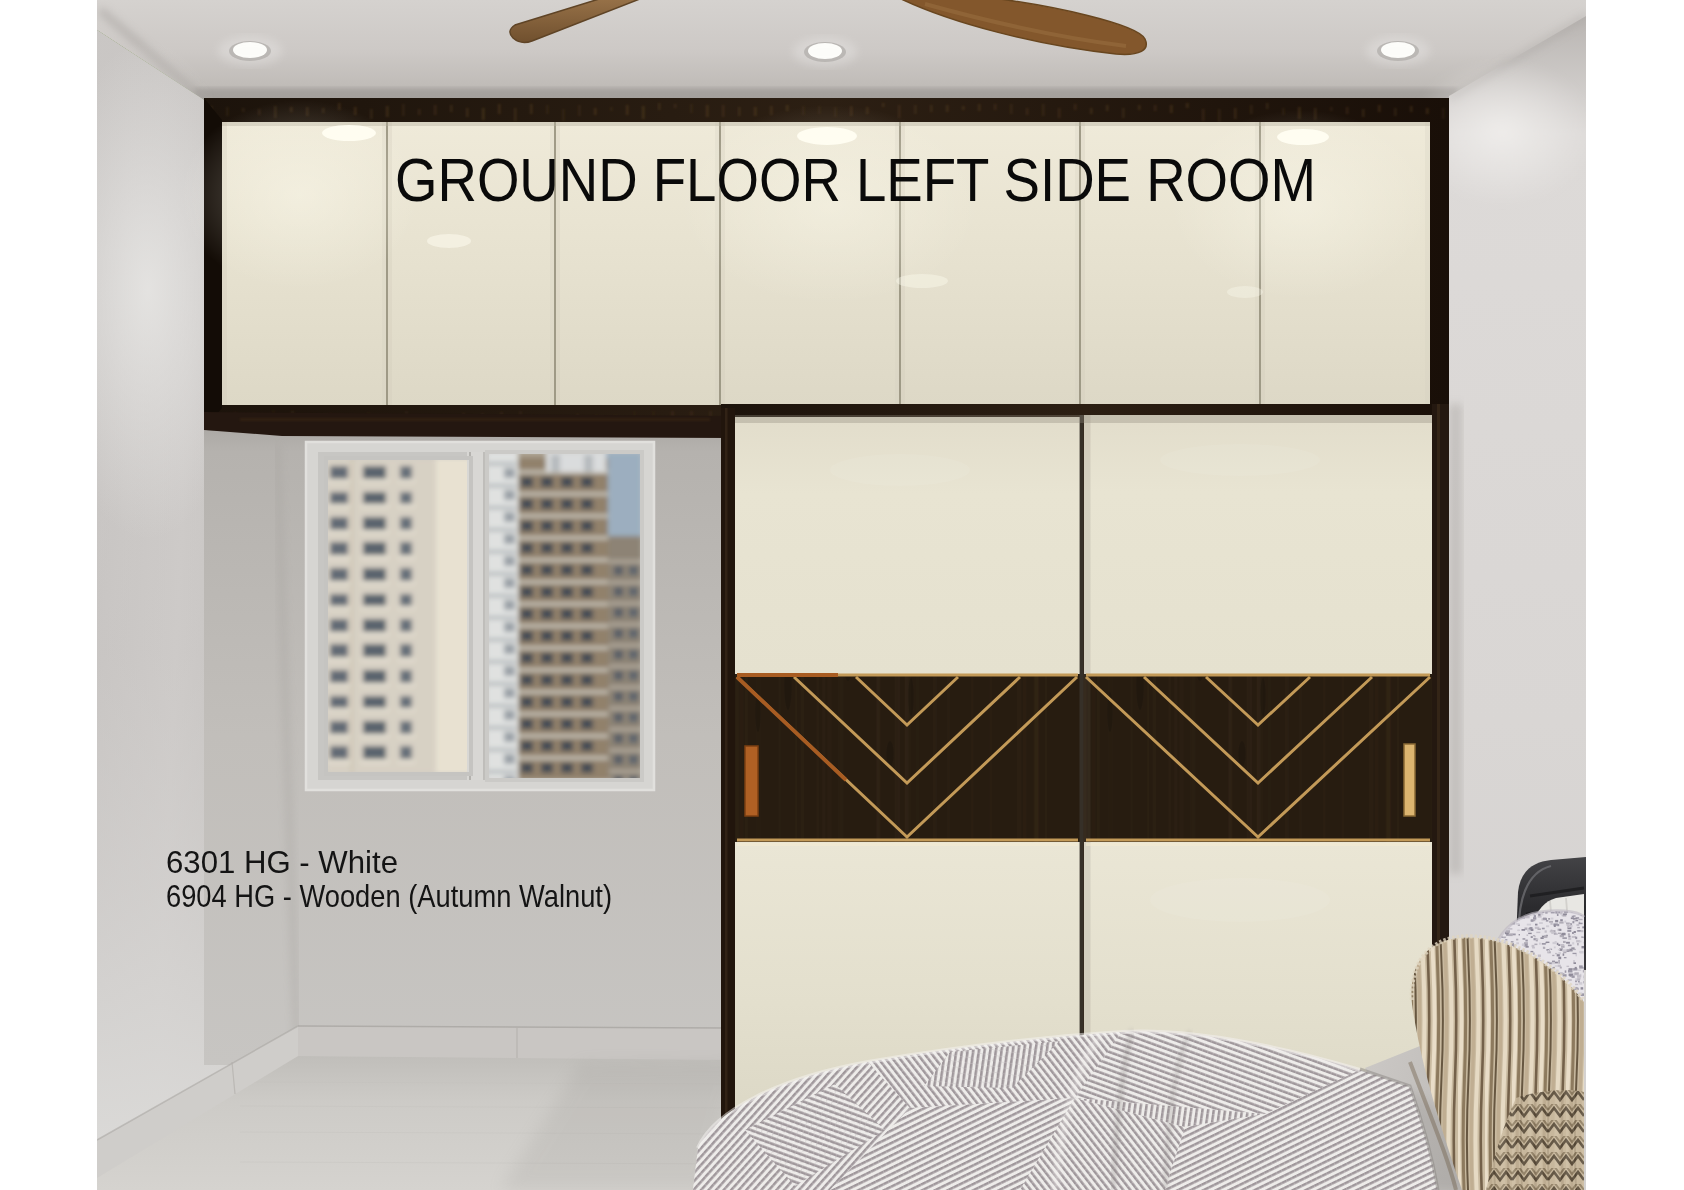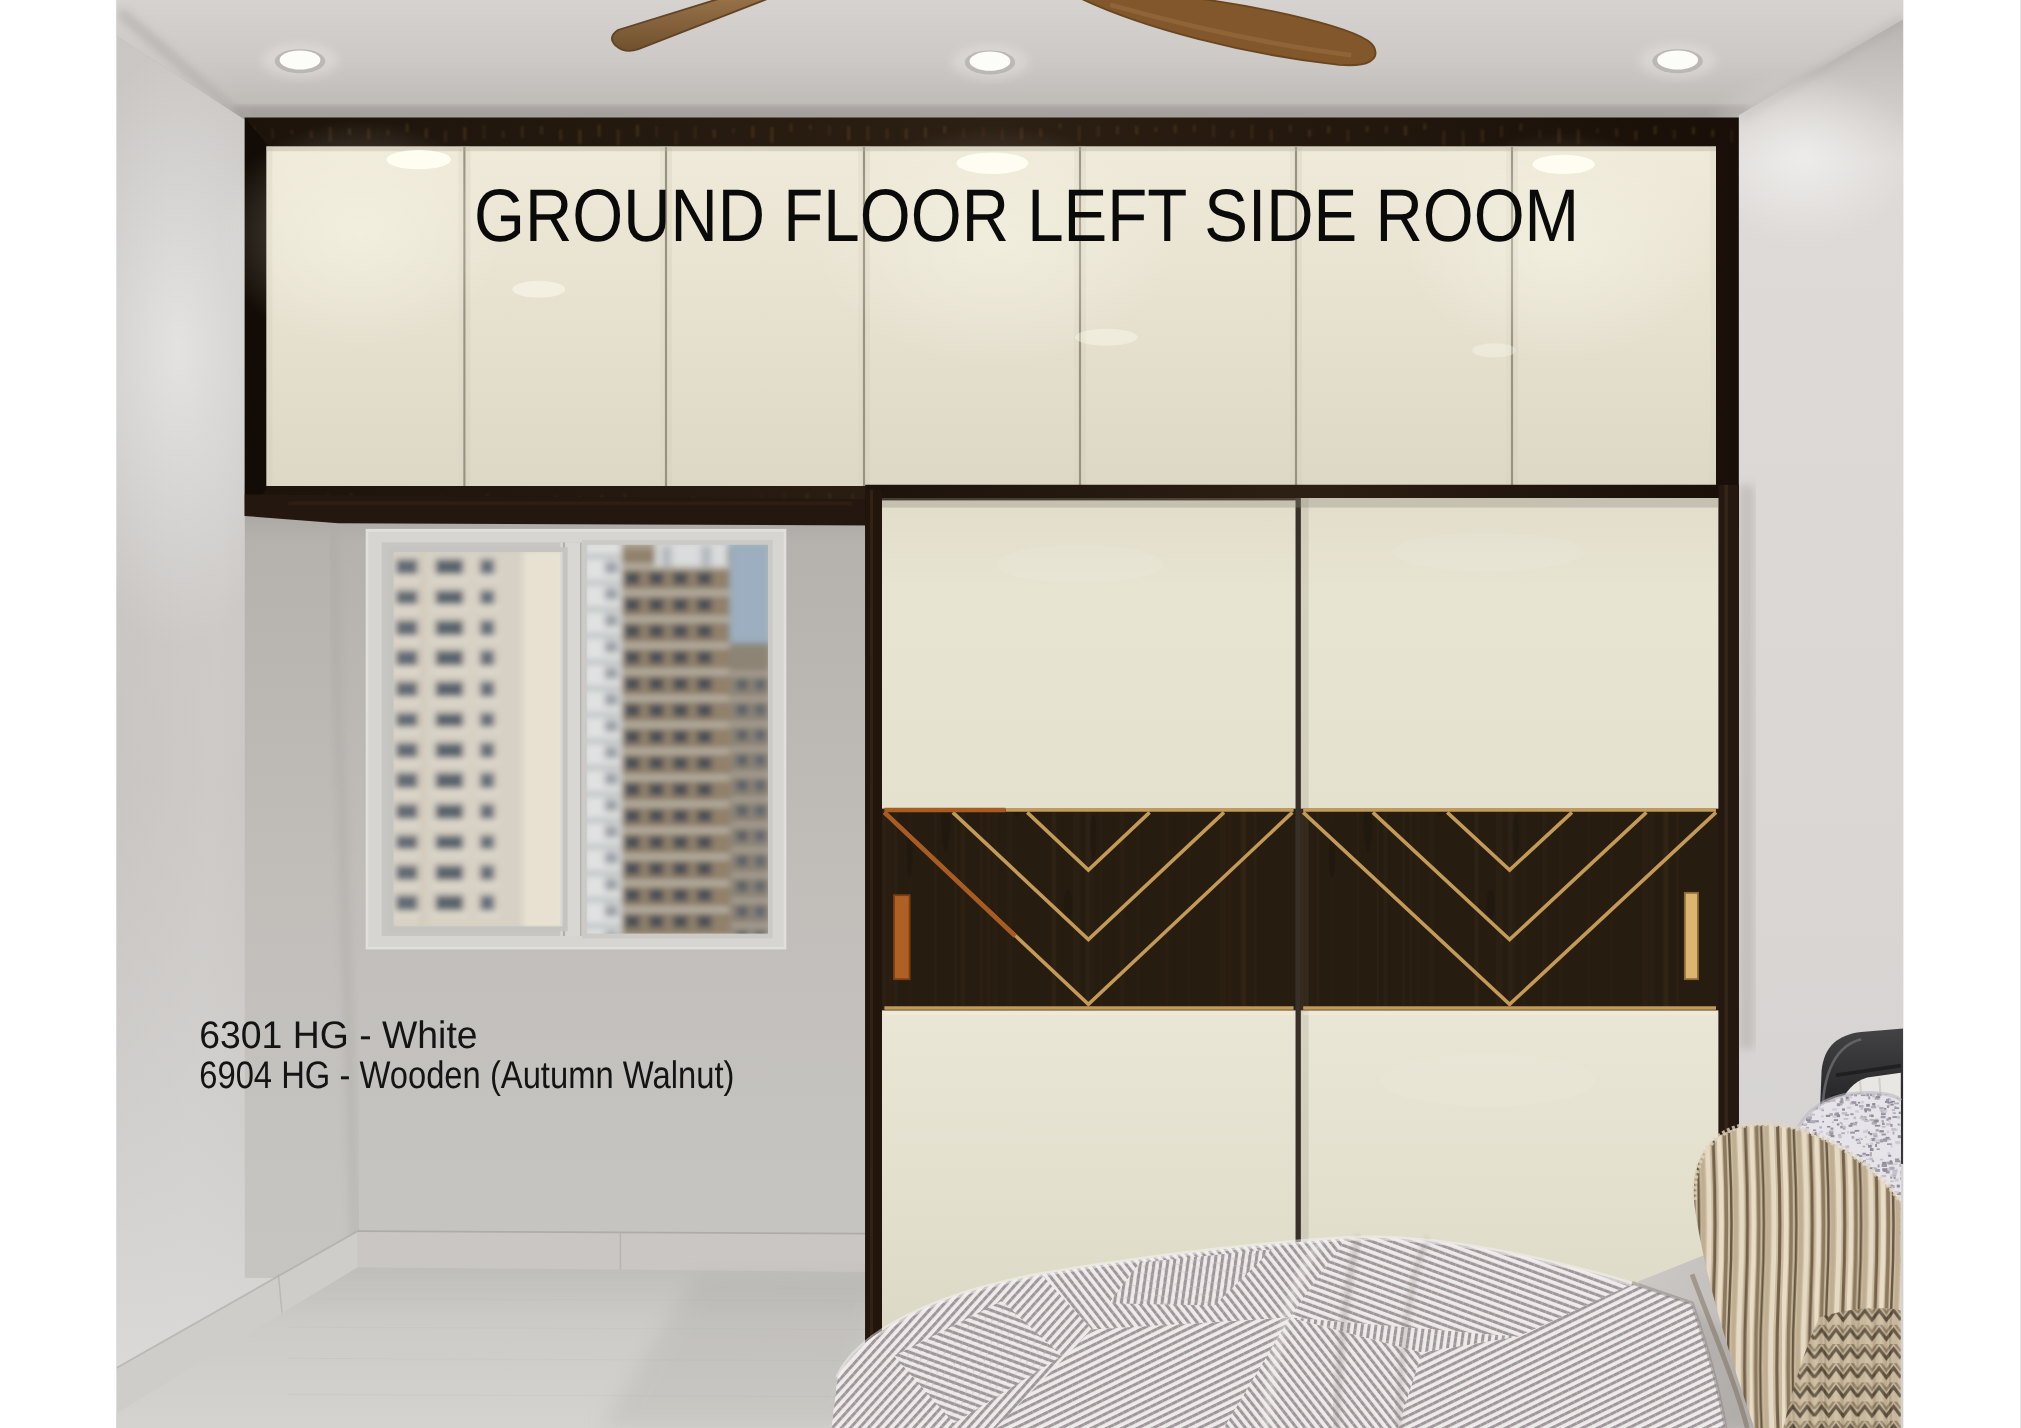--- a/index.html
+++ b/index.html
@@ -1,16 +1,16 @@
 <!DOCTYPE html>
 <html><head>
 <meta charset="utf-8">
 <style>
 html,body{margin:0;padding:0;background:#ffffff;width:1684px;height:1190px;overflow:hidden;}
-#stage{position:relative;width:1684px;height:1190px;background:#a3a3a3;font-family:"Liberation Sans",sans-serif;}
+#stage{position:relative;width:1684px;height:1190px;background:#4d7c0f;font-family:"Liberation Sans",sans-serif;}
 svg{position:absolute;left:0;top:0;}
 </style>
 </head>
 <body>
 
 <div id="stage">
 <svg width="1684" height="1190" viewBox="0 0 1684 1190">
 <defs>
 <linearGradient id="ceilG" x1="0" y1="0" x2="0" y2="1">
  <stop offset="0" stop-color="#d5d2cf"></stop>

